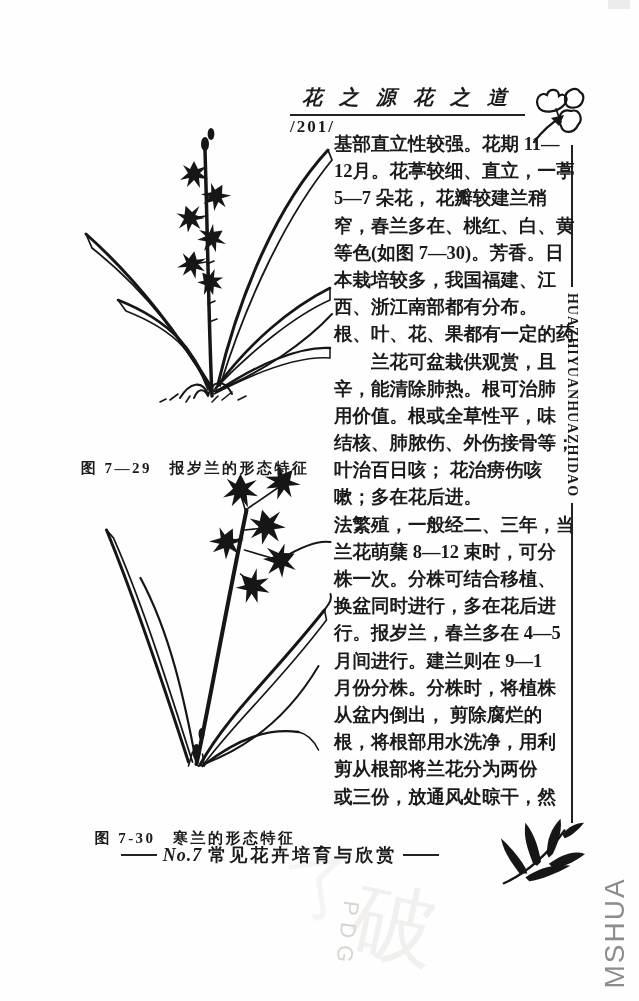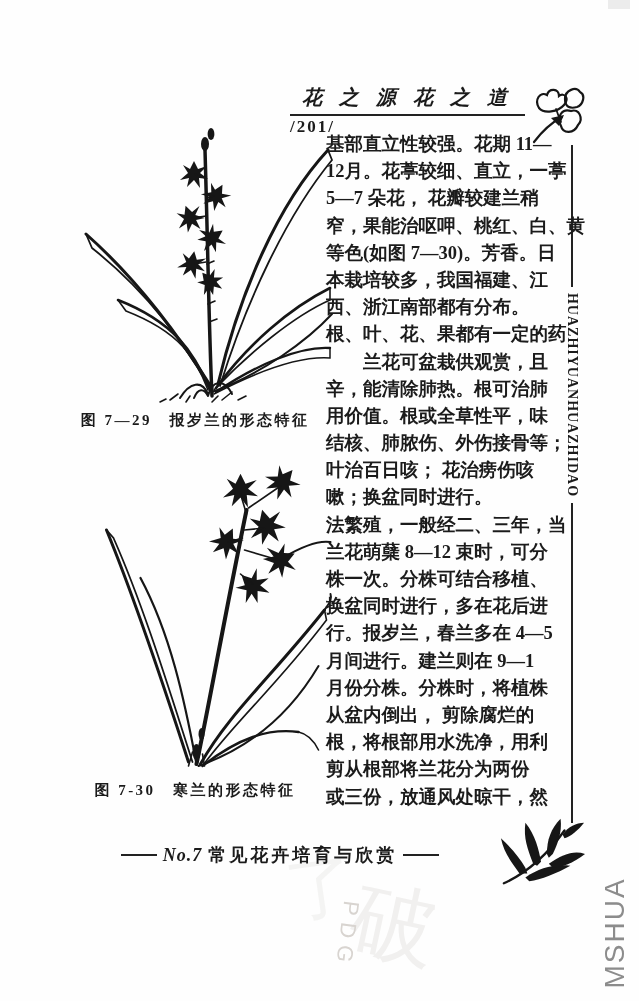--- a/index.html
+++ b/index.html
@@ -18,29 +18,29 @@
   
   .vline{position:absolute;left:571px;width:2px;background:#222;z-index:2;}
   .vline-top{top:145px;height:142px;}
   .vline-bottom{top:503px;height:320px;}
   .sidebar-vertical{position:absolute;left:467px;top:385px;width:206px;height:20px;
                     transform:rotate(90deg);transform-origin:center;
                     font-family:"Liberation Serif",serif;font-weight:bold;font-size:14px;
                     letter-spacing:1px;text-align:center;white-space:nowrap;z-index:2;}
 
   
-  .main-text{position:absolute;left:326px;top:131px;width:232px;z-index:2;}
+  .main-text{position:absolute;left:334px;top:131px;width:232px;z-index:2;}
   .text-line{height:27.2px;line-height:27.2px;font-size:18.5px;font-weight:bold;
              white-space:nowrap;letter-spacing:0px;}
 
   
   .figure1{position:absolute;left:62px;top:112px;width:272px;height:295px;z-index:1;}
   .figure2{position:absolute;left:68px;top:438px;width:266px;height:330px;z-index:1;}
   .fig-caption{position:absolute;left:55px;width:280px;text-align:center;font-size:15px;
-               font-weight:bold;letter-spacing:2.5px;z-index:2;}
+               font-weight:bold;letter-spacing:2.5px;z-index:2;margin-top:48px;}
   .fig-caption-1{top:411px;}
   .fig-caption-2{top:781px;}
 
   
   .footer{position:absolute;left:0;top:843px;width:560px;display:flex;justify-content:center;
           align-items:center;gap:6px;z-index:2;text-align:center;}
   .footer-dash{width:36px;height:2px;background:#222;}
   .footer-no{font-size:18px;font-weight:bold;font-style:italic;letter-spacing:1px;}
   .footer-title{font-size:18px;font-weight:bold;letter-spacing:3px;}
   .footer-leaf{position:absolute;left:498px;top:816px;width:88px;height:72px;z-index:2;}
@@ -154,31 +154,31 @@
     <ellipse class="fillink" cx="128" cy="314" rx="4" ry="8"></ellipse>
     <ellipse class="fillink" cx="133" cy="296" rx="3" ry="6"></ellipse>
     <path class="ink" stroke-width="1.6" d="M120,328 l4,-14 M136,328 l-2,-12"></path>
   </svg>
   <div class="fig-caption fig-caption-2">图 7-30　寒兰的形态特征</div>
 
   <div class="main-text">
       <div class="text-line">基部直立性较强。花期 11—</div>
       <div class="text-line">12月。花葶较细、直立，一葶</div>
       <div class="text-line">5—7 朵花， 花瓣较建兰稍</div>
-      <div class="text-line">窄，果能治呕呷、桃红、白、黄</div>
+      <div class="text-line">窄，春兰多在、桃红、白、黄</div>
       <div class="text-line">等色(如图 7—30)。芳香。日</div>
       <div class="text-line">本栽培较多，我国福建、江</div>
       <div class="text-line">西、浙江南部都有分布。</div>
       <div class="text-line">根、叶、花、果都有一定的药</div>
       <div class="text-line">　　兰花可盆栽供观赏，且</div>
       <div class="text-line">辛，能清除肺热。根可治肺</div>
       <div class="text-line">用价值。根或全草性平，味</div>
       <div class="text-line">结核、肺脓伤、外伤接骨等；</div>
       <div class="text-line">叶治百日咳； 花治痨伤咳</div>
-      <div class="text-line">嗽；换盆同时进行。</div>
+      <div class="text-line">嗽；多在花后进。</div>
       <div class="text-line">法繁殖，一般经二、三年，当</div>
       <div class="text-line">兰花萌蘖 8—12 束时，可分</div>
       <div class="text-line">株一次。分株可结合移植、</div>
       <div class="text-line">换盆同时进行，多在花后进</div>
       <div class="text-line">行。报岁兰，春兰多在 4—5</div>
       <div class="text-line">月间进行。建兰则在 9—1</div>
       <div class="text-line">月份分株。分株时，将植株</div>
       <div class="text-line">从盆内倒出， 剪除腐烂的</div>
       <div class="text-line">根，将根部用水洗净，用利</div>
       <div class="text-line">剪从根部将兰花分为两份</div>

